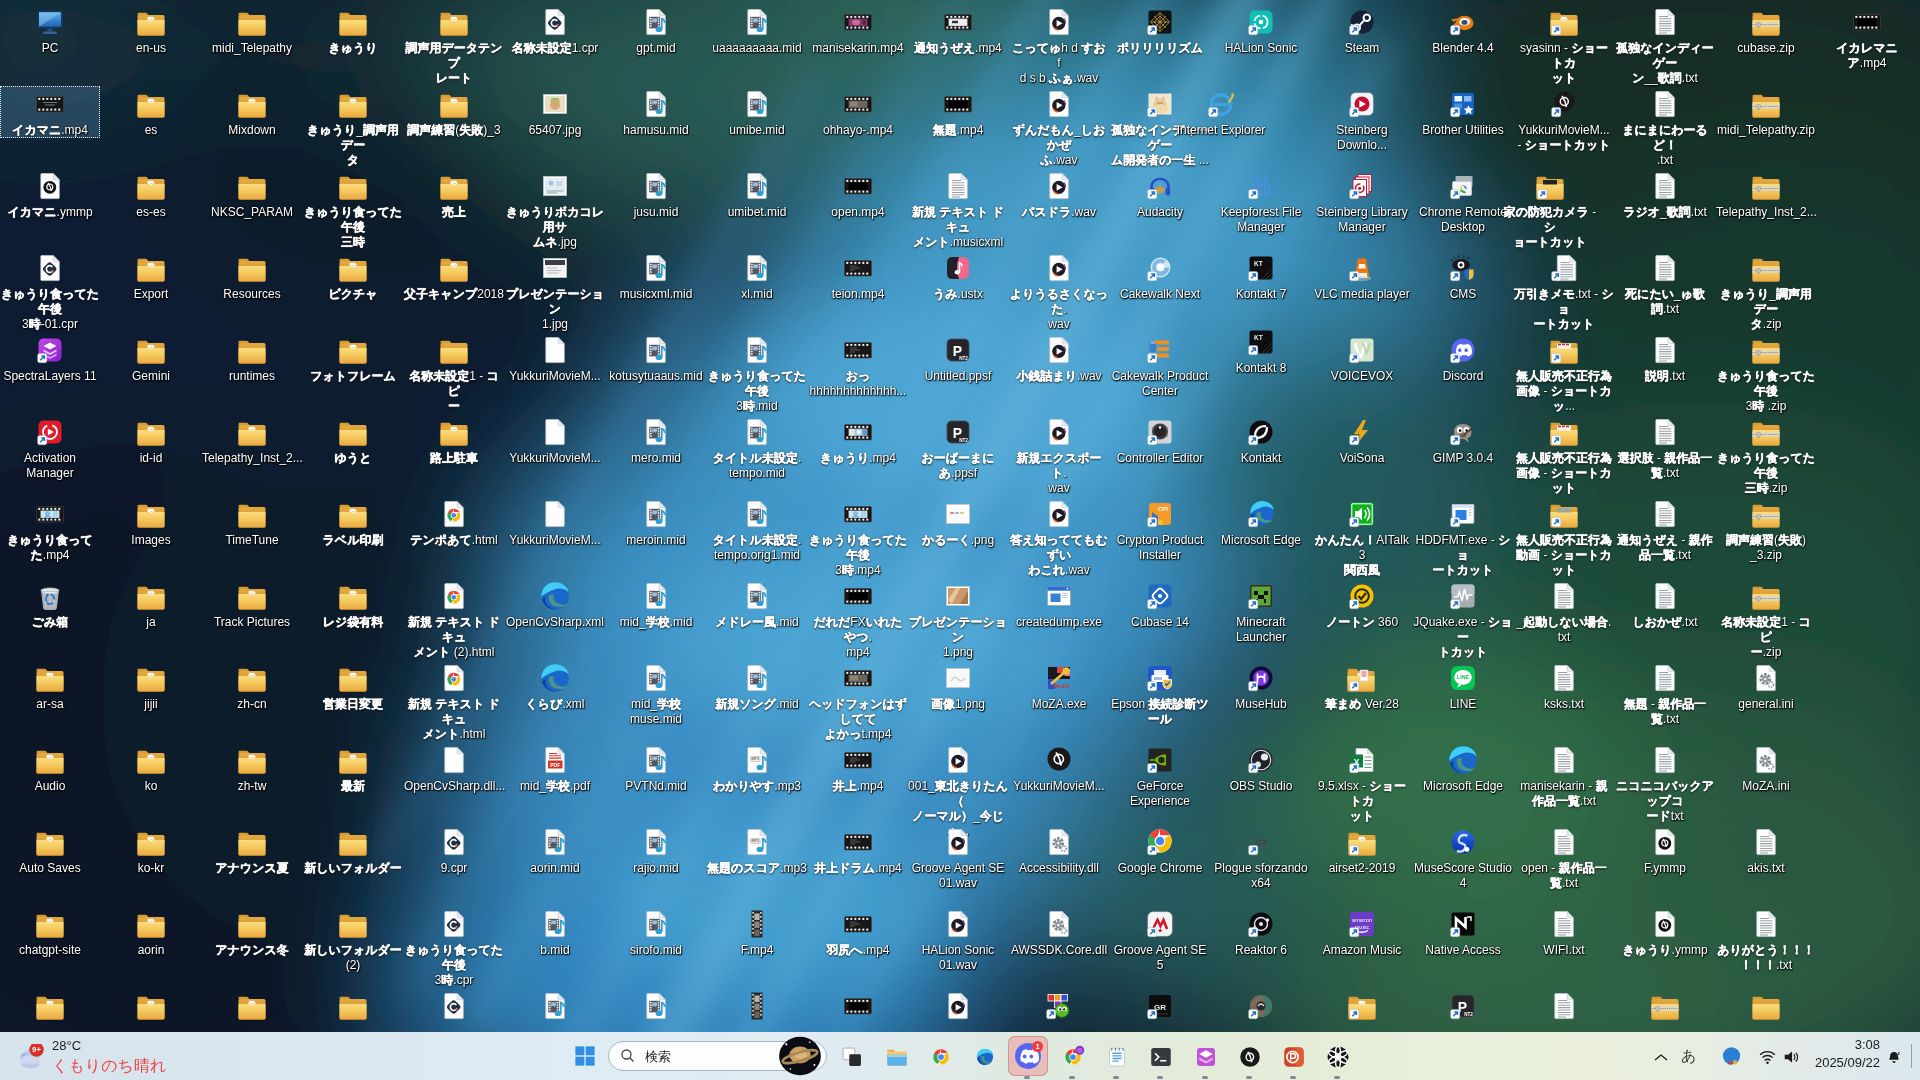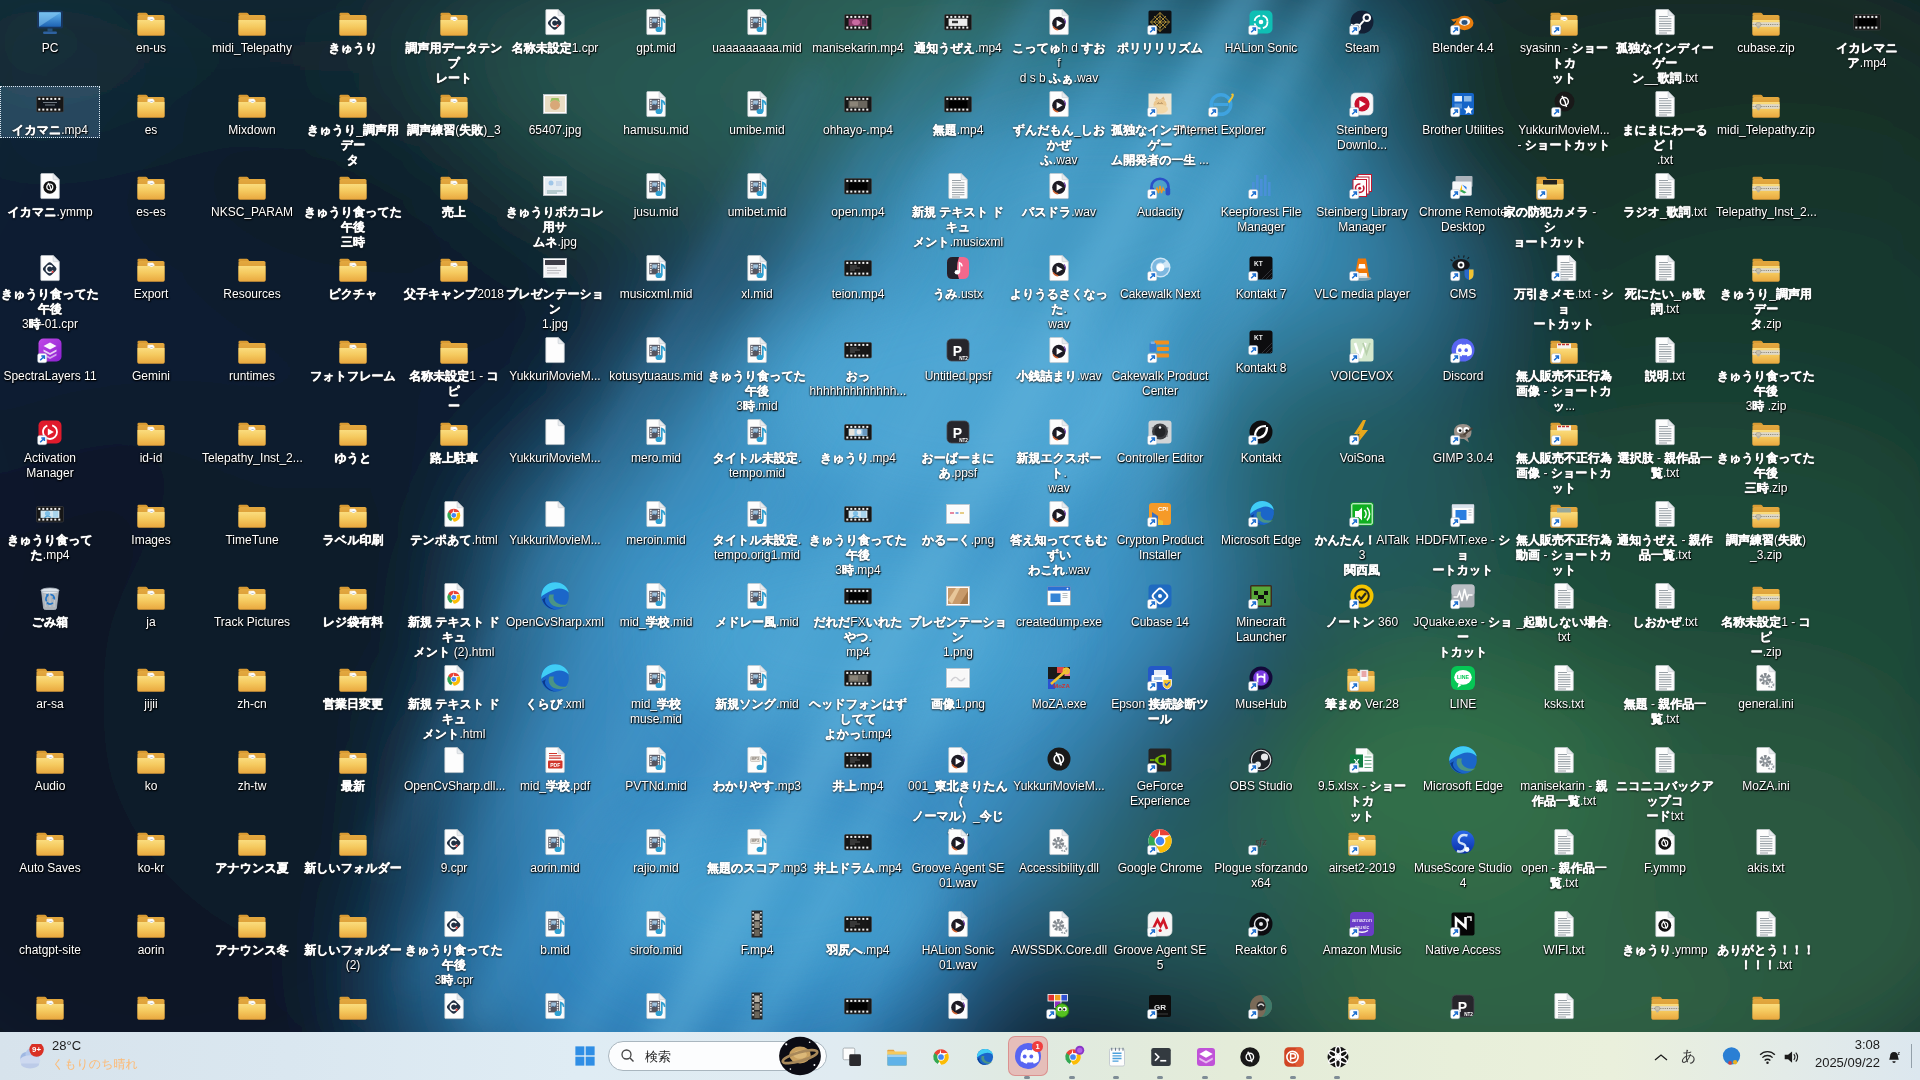--- a/index.html
+++ b/index.html
@@ -2374,21 +2374,21 @@
 <div id="tb"></div>
 <svg class="tbi" style="left:16px;top:1044px" width="30" height="26" viewBox="0 0 32 28">
     <circle cx="11" cy="15" r="6.5" fill="#9fb8e2"></circle>
     <circle cx="17.5" cy="11.5" r="7.5" fill="#b4c9ec"></circle>
     <ellipse cx="15" cy="18" rx="11" ry="6" fill="#cdd9f0"></ellipse>
     <path d="M5 21 a10 5.5 0 0 0 20 0Z" fill="#bccbe8"></path>
     <circle cx="22" cy="6" r="7.8" fill="#d93025"></circle>
     <text x="22" y="9" font-size="8.5" font-weight="bold" fill="#fff" text-anchor="middle" font-family="Liberation Sans">9+</text>
   </svg>
 <div class="tbt" style="left:52px;top:1038px;font-size:13px">28°C</div>
-<div class="tbt" style="left:52px;top:1056px;font-size:12px;color:#fdba74">くもりのち晴れ</div>
+<div class="tbt" style="left:52px;top:1056px;font-size:16px;color:#ef4444">くもりのち晴れ</div>
 <svg class="tbi" style="left:574px;top:1045px" width="22" height="22" viewBox="0 0 32 32">
     <g fill="#2f8ee5">
       <rect x="2" y="2" width="13" height="13"></rect>
       <rect x="17" y="2" width="13" height="13"></rect>
       <rect x="2" y="17" width="13" height="13"></rect>
       <rect x="17" y="17" width="13" height="13"></rect>
     </g>
   </svg>
 <div style="position:absolute;left:608px;top:1041px;width:219px;height:30px;border-radius:15px;background:rgba(255,255,255,.9);border:1px solid #a9b6bf"></div>
 <svg class="tbi" style="left:620px;top:1048px" width="16" height="16" viewBox="0 0 32 32">

